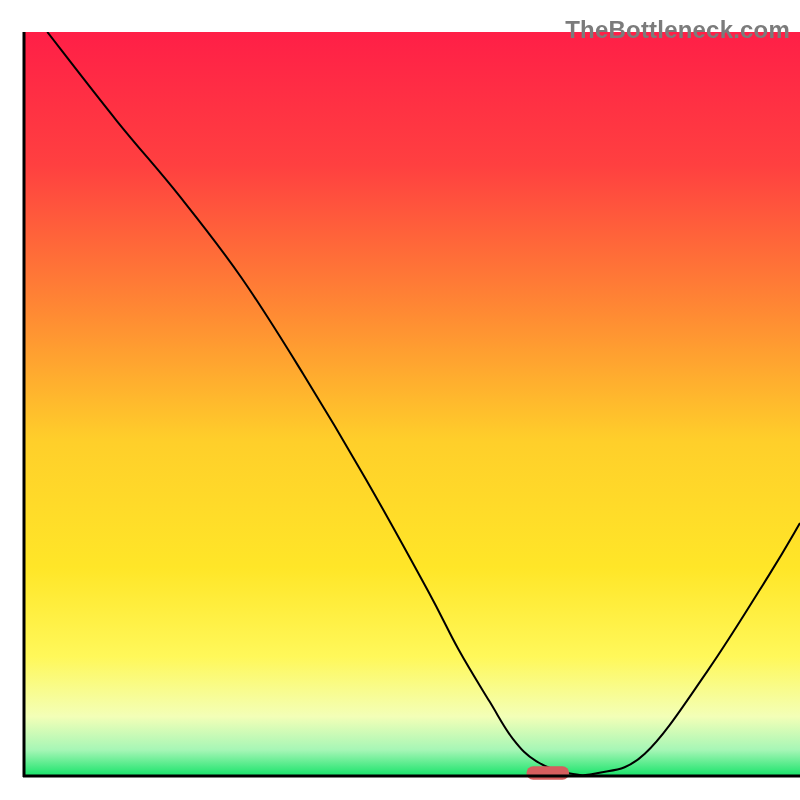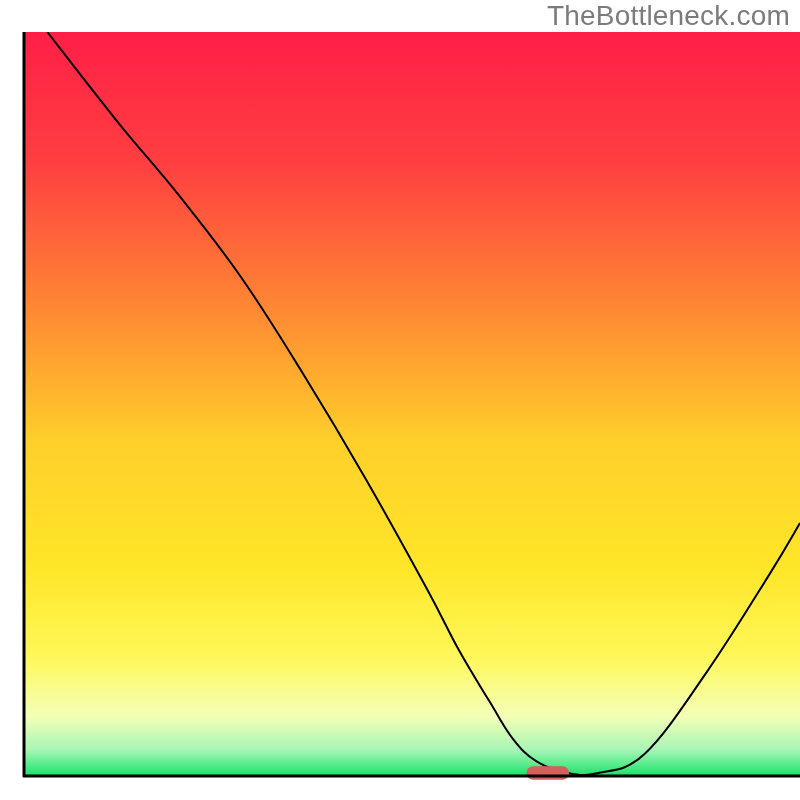--- a/index.html
+++ b/index.html
@@ -11,24 +11,24 @@
     background: #ffffff;
     font-family: Arial, Helvetica, sans-serif;
   }
   .stage {
     position: relative;
     width: 800px;
     height: 800px;
   }
   .attribution {
     position: absolute;
-    top: 0;
+    top: 16px;
     right: 10px;
-    font-size: 28px;
-    font-weight: 400;
+    font-size: 24px;
+    font-weight: 700;
     color: #7b7b7b;
     letter-spacing: 0.2px;
     z-index: 5;
   }
   svg.plot {
     position: absolute;
     left: 0;
     top: 0;
   }
 </style>

